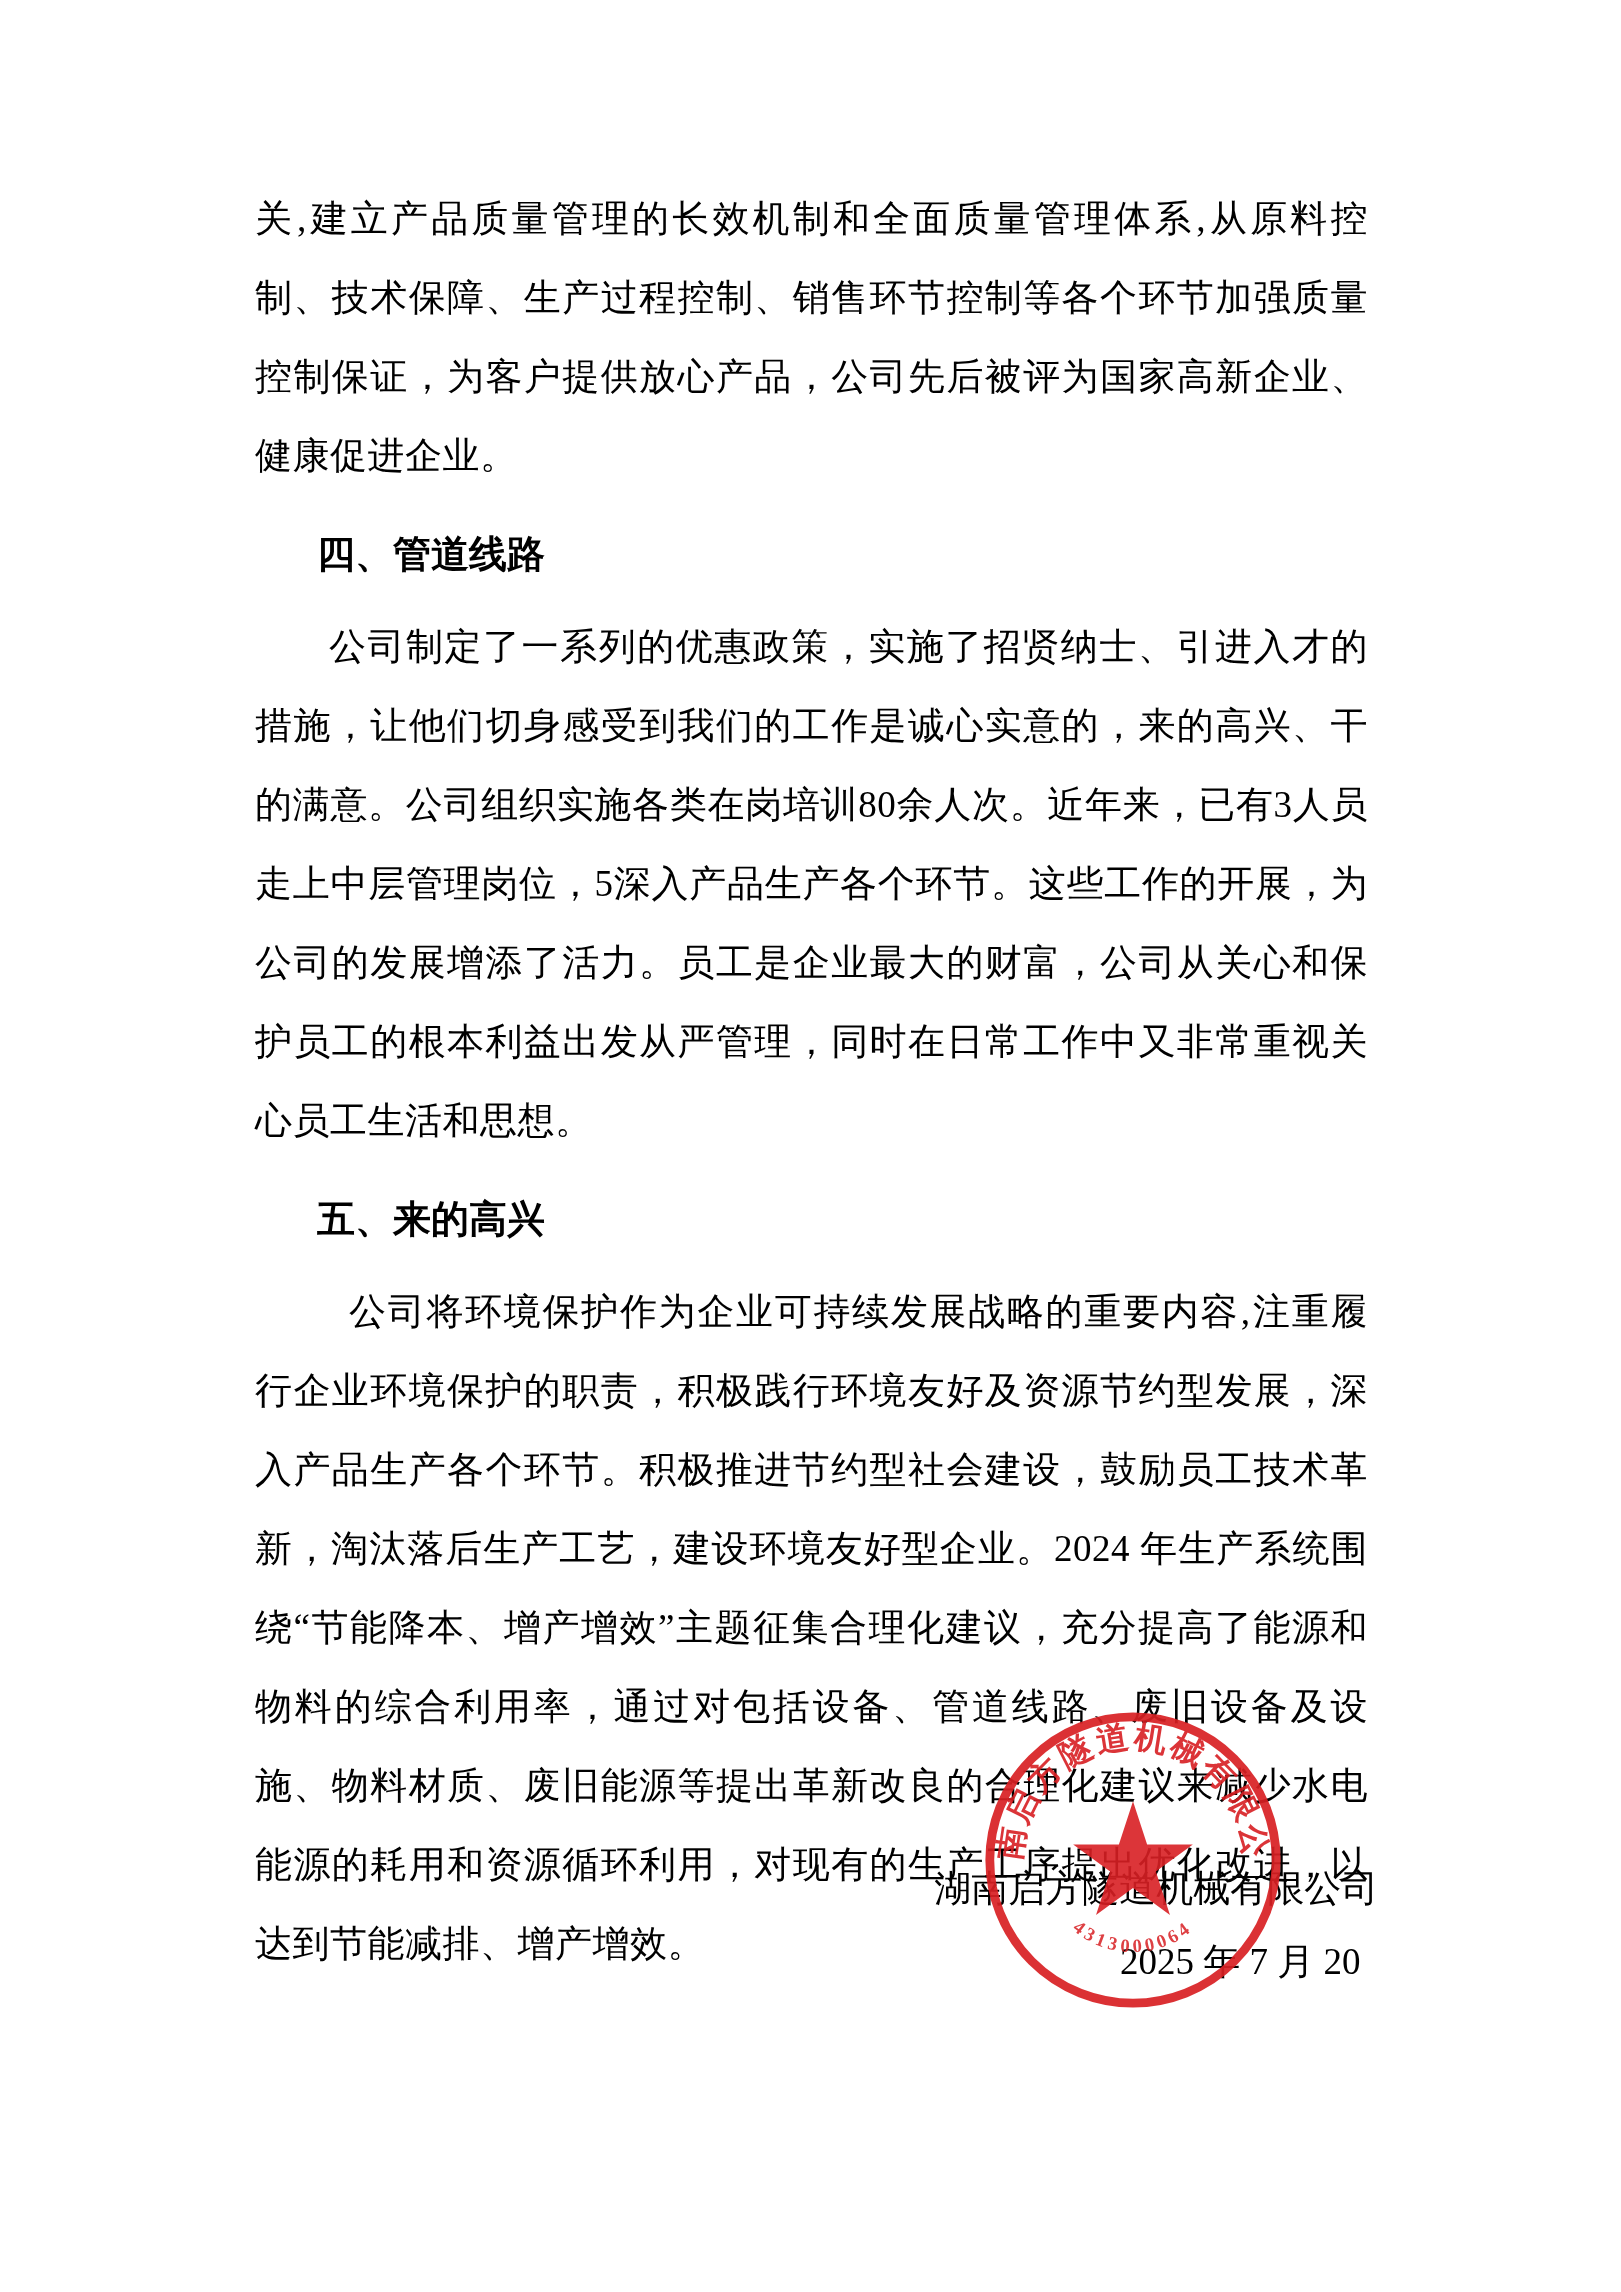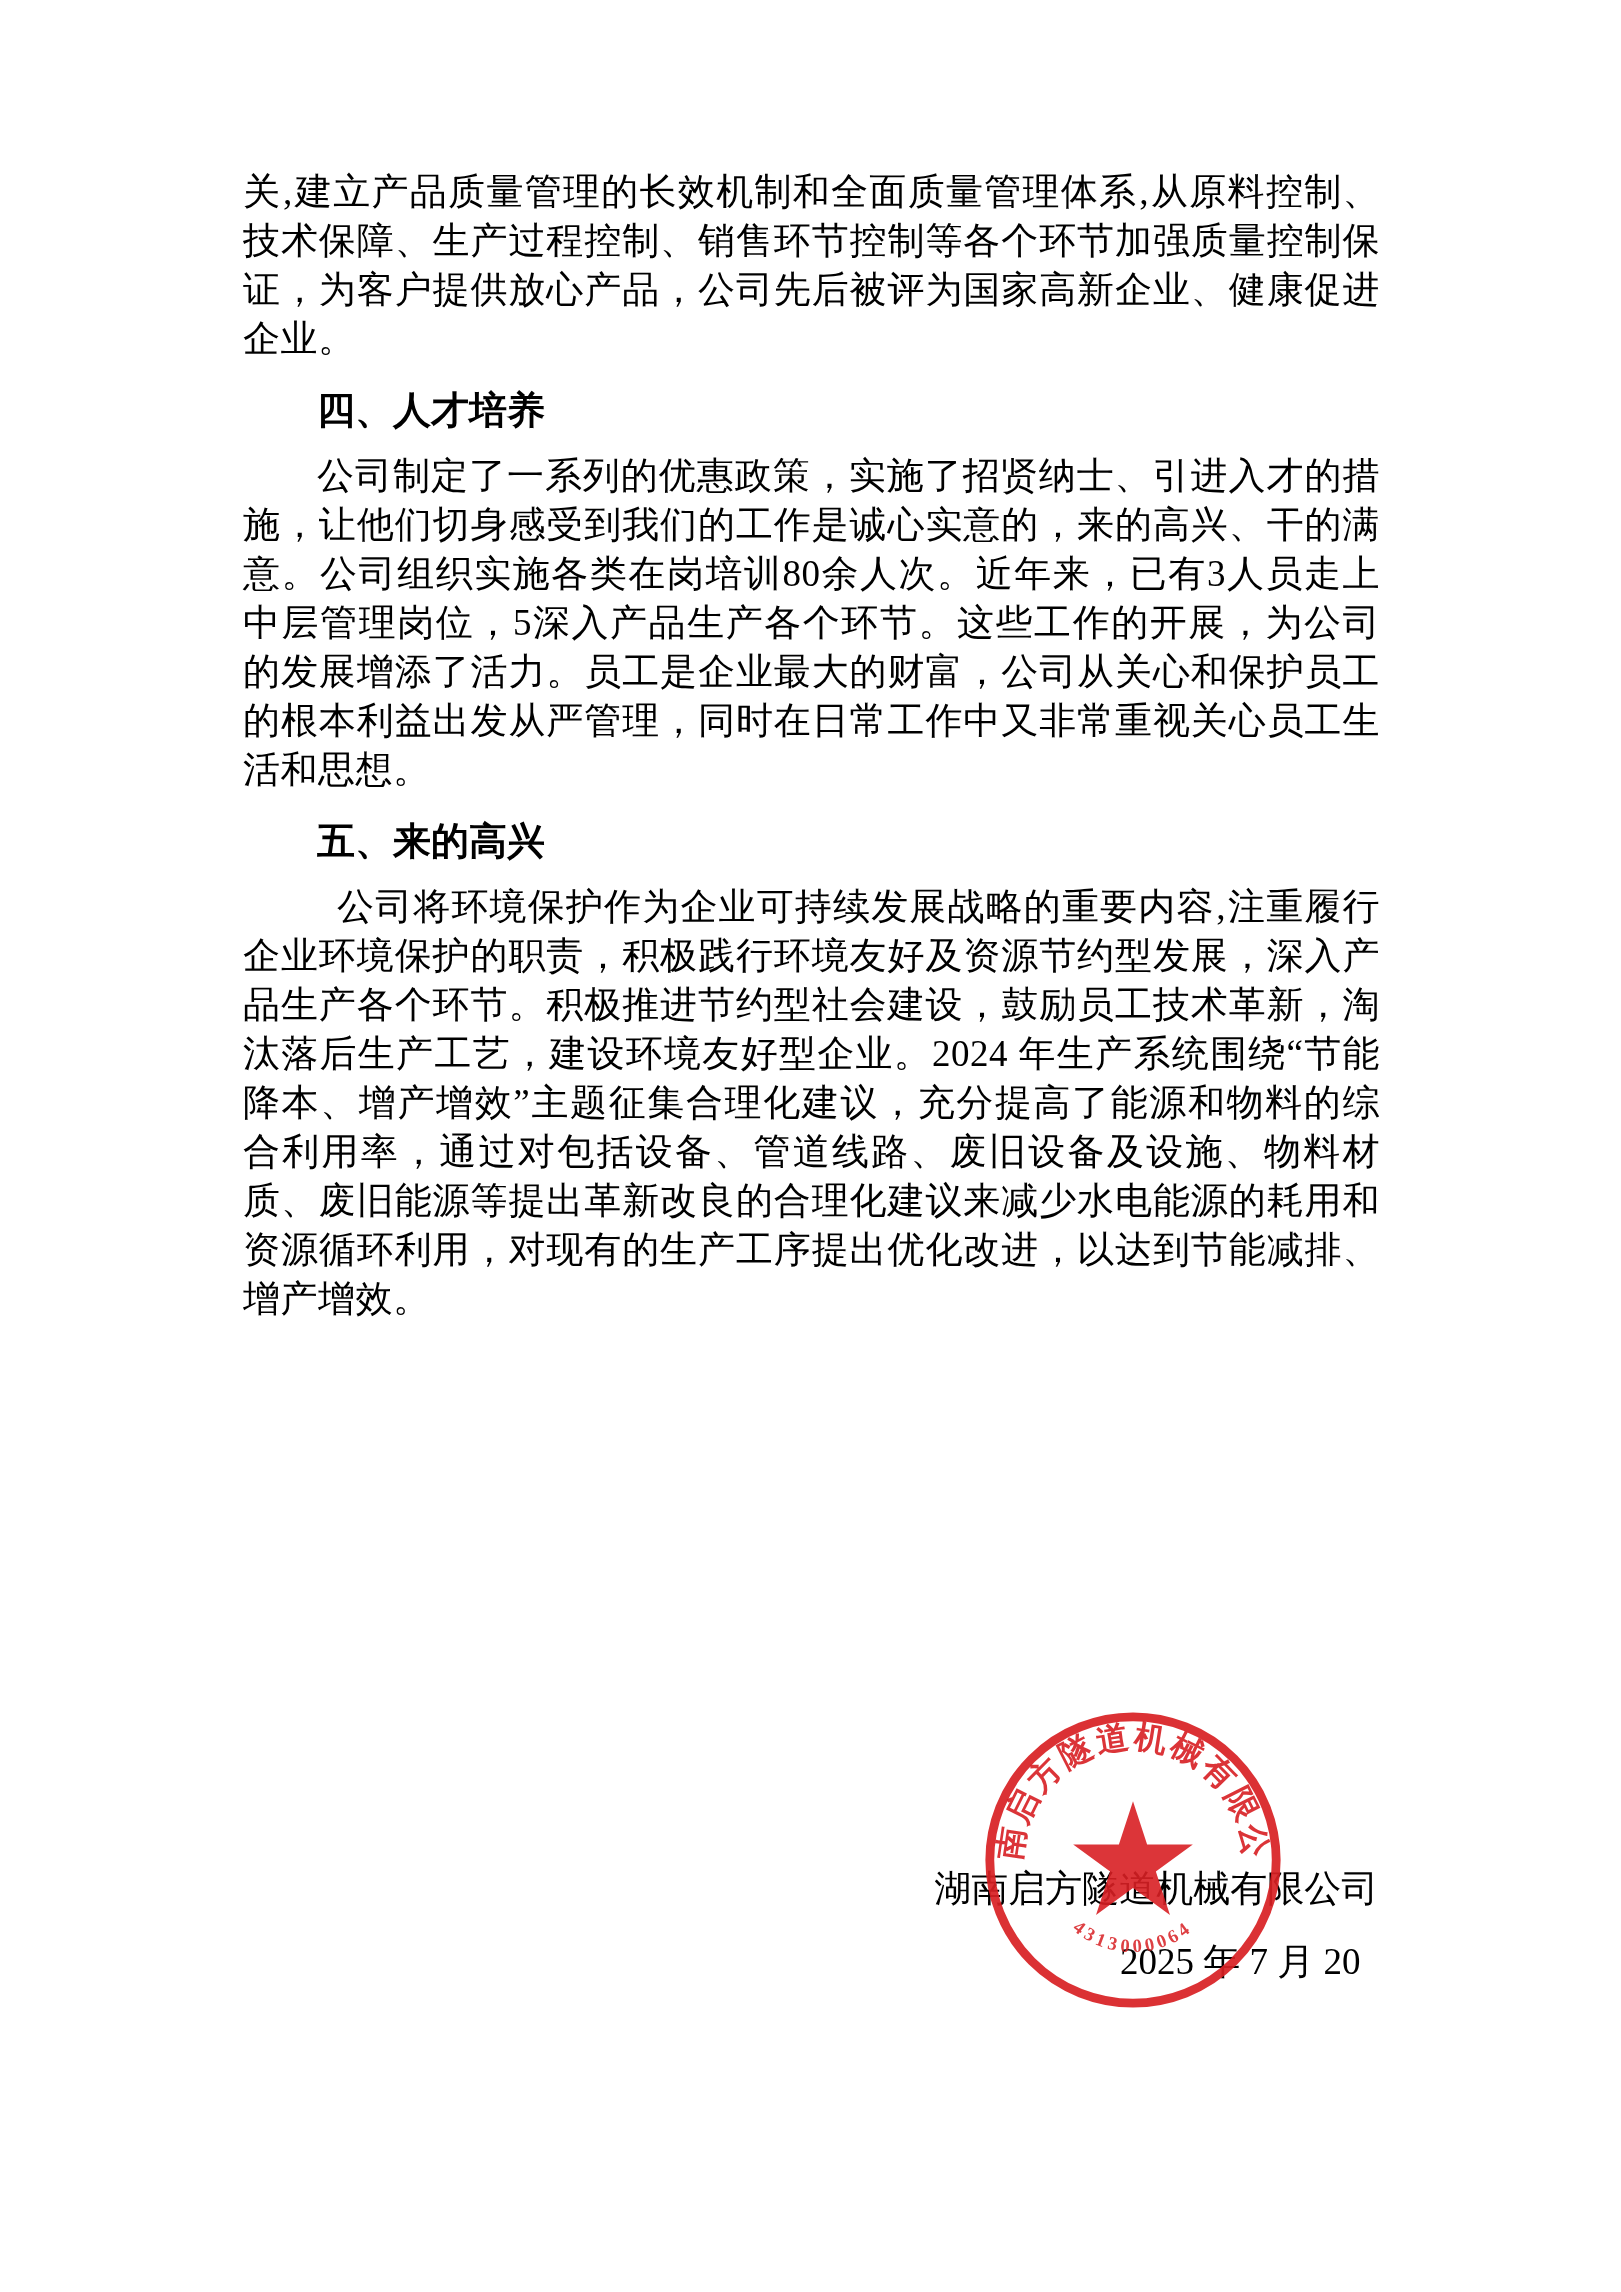--- a/index.html
+++ b/index.html
@@ -19,25 +19,25 @@
     overflow: hidden;
   }
   .content {
     position: absolute;
     left: 243px;
     top: 167px;
     width: 1137px;
   }
   .para {
     font-size: 37px;
-    line-height: 49px;
+    line-height: 79px;
     letter-spacing: 0.5px;
     text-align: justify;
     text-justify: inter-ideograph;
-    margin: 0;
+    margin: 12px;
     word-break: break-all;
   }
   .para.indent-2 {
     text-indent: 74px;
   }
   .para.indent-2-5 {
     text-indent: 94px;
   }
   .heading {
     font-size: 38px;
@@ -89,21 +89,21 @@
 <body>
 
 <div class="page">
 
   <div class="content">
 
     <p class="para">关‚建立产品质量管理的长效机制和全面质量管理体系‚从原料控制、技术保障、生产过程控制、销售环节控制等各个环节加强质量控制保证，为客户提供放心产品，公司先后被评为国家高新企业、健康促进企业。</p>
 
     <div class="spacer-sm"></div>
 
-    <h2 class="heading">四、人才培养</h2>
+    <h2 class="heading">四、管道线路</h2>
 
     <p class="para indent-2"><span>公司制定了一系列的优惠政策，实施了招贤纳士、引进入才的措施，让他们切身感受到我们的工作是诚心实意的，来的高兴、干的满意。公司组织实施各类在岗培训</span><span class="u">80</span><span>余人次。近年来，已有</span><span class="u">3</span><span>人员走上中层管理岗位，</span><span class="u">5</span><span>深入产品生产各个环节。这些工作的开展，为公司的发展增添了活力。员工是企业最大的财富，公司从关心和保护员工的根本利益出发从严管理，同时在日常工作中又非常重视关心员工生活和思想。</span></p>
 
     <div class="spacer-sm"></div>
 
     <h2 class="heading">五、来的高兴</h2>
 
     <p class="para indent-2-5">公司将环境保护作为企业可持续发展战略的重要内容‚注重履行企业环境保护的职责，积极践行环境友好及资源节约型发展，深入产品生产各个环节。积极推进节约型社会建设，鼓励员工技术革新，淘汰落后生产工艺，建设环境友好型企业。2024 年生产系统围绕“节能降本、增产增效”主题征集合理化建议，充分提高了能源和物料的综合利用率，通过对包括设备、管道线路、废旧设备及设施、物料材质、废旧能源等提出革新改良的合理化建议来减少水电能源的耗用和资源循环利用，对现有的生产工序提出优化改进，以达到节能减排、增产增效。</p>
 
   </div>

